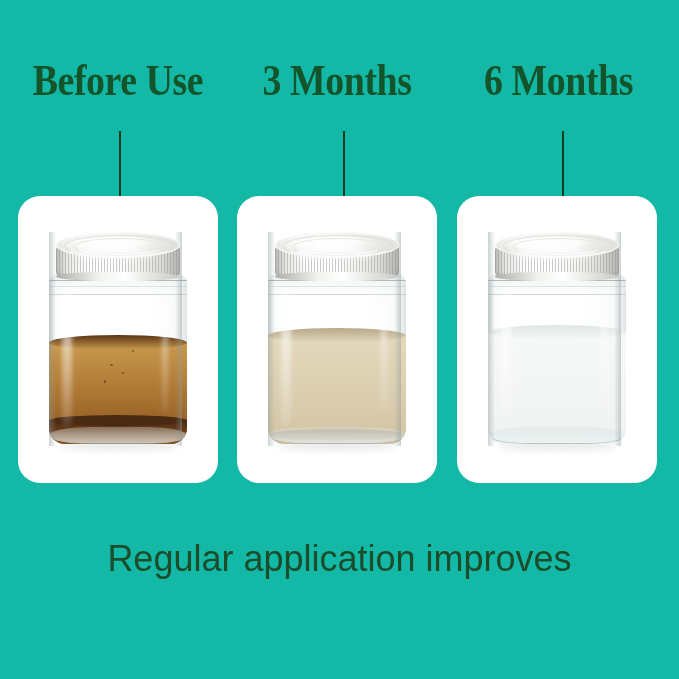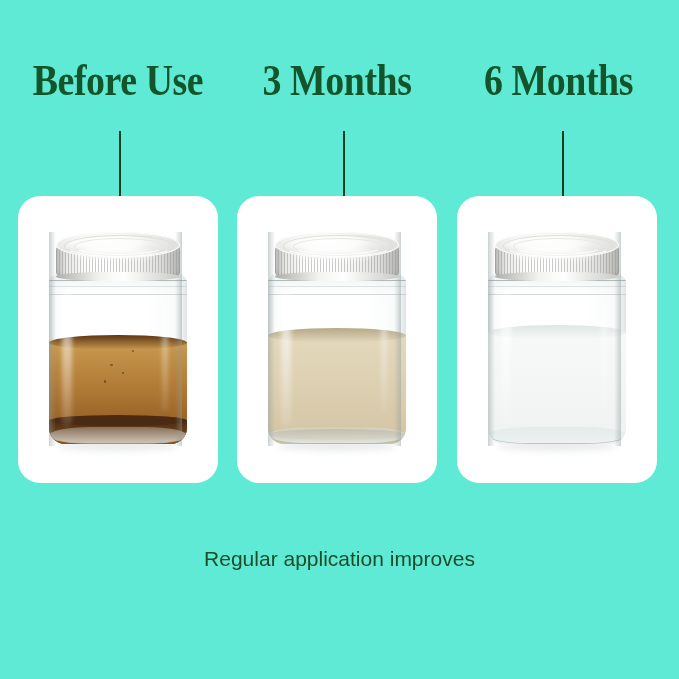--- a/index.html
+++ b/index.html
@@ -10,21 +10,21 @@
     width: 679px;
     height: 679px;
     overflow: hidden;
     font-family: "Liberation Sans", sans-serif;
     background: #eaf1d8;
   }
   #stage {
     position: relative;
     width: 679px;
     height: 679px;
-    background: #5eead4;
+    background: #14b8a6;
   }
 
   
   .col-heading {
     position: absolute;
     top: 52px;
     height: 58px;
     line-height: 58px;
     font-family: "Liberation Serif", "DejaVu Serif", serif;
     font-weight: bold;
@@ -251,21 +251,21 @@
   }
 
   
   .caption {
     position: absolute;
     left: 0;
     top: 540px;
     width: 679px;
     text-align: center;
     font-family: "Liberation Sans", sans-serif;
-    font-size: 21px;
+    font-size: 36px;
     line-height: 37px;
     color: #1b4d2b;
   }
   .caption span { display: block; }
 </style>
 </head>
 <body>
 
 <div id="stage">
 

